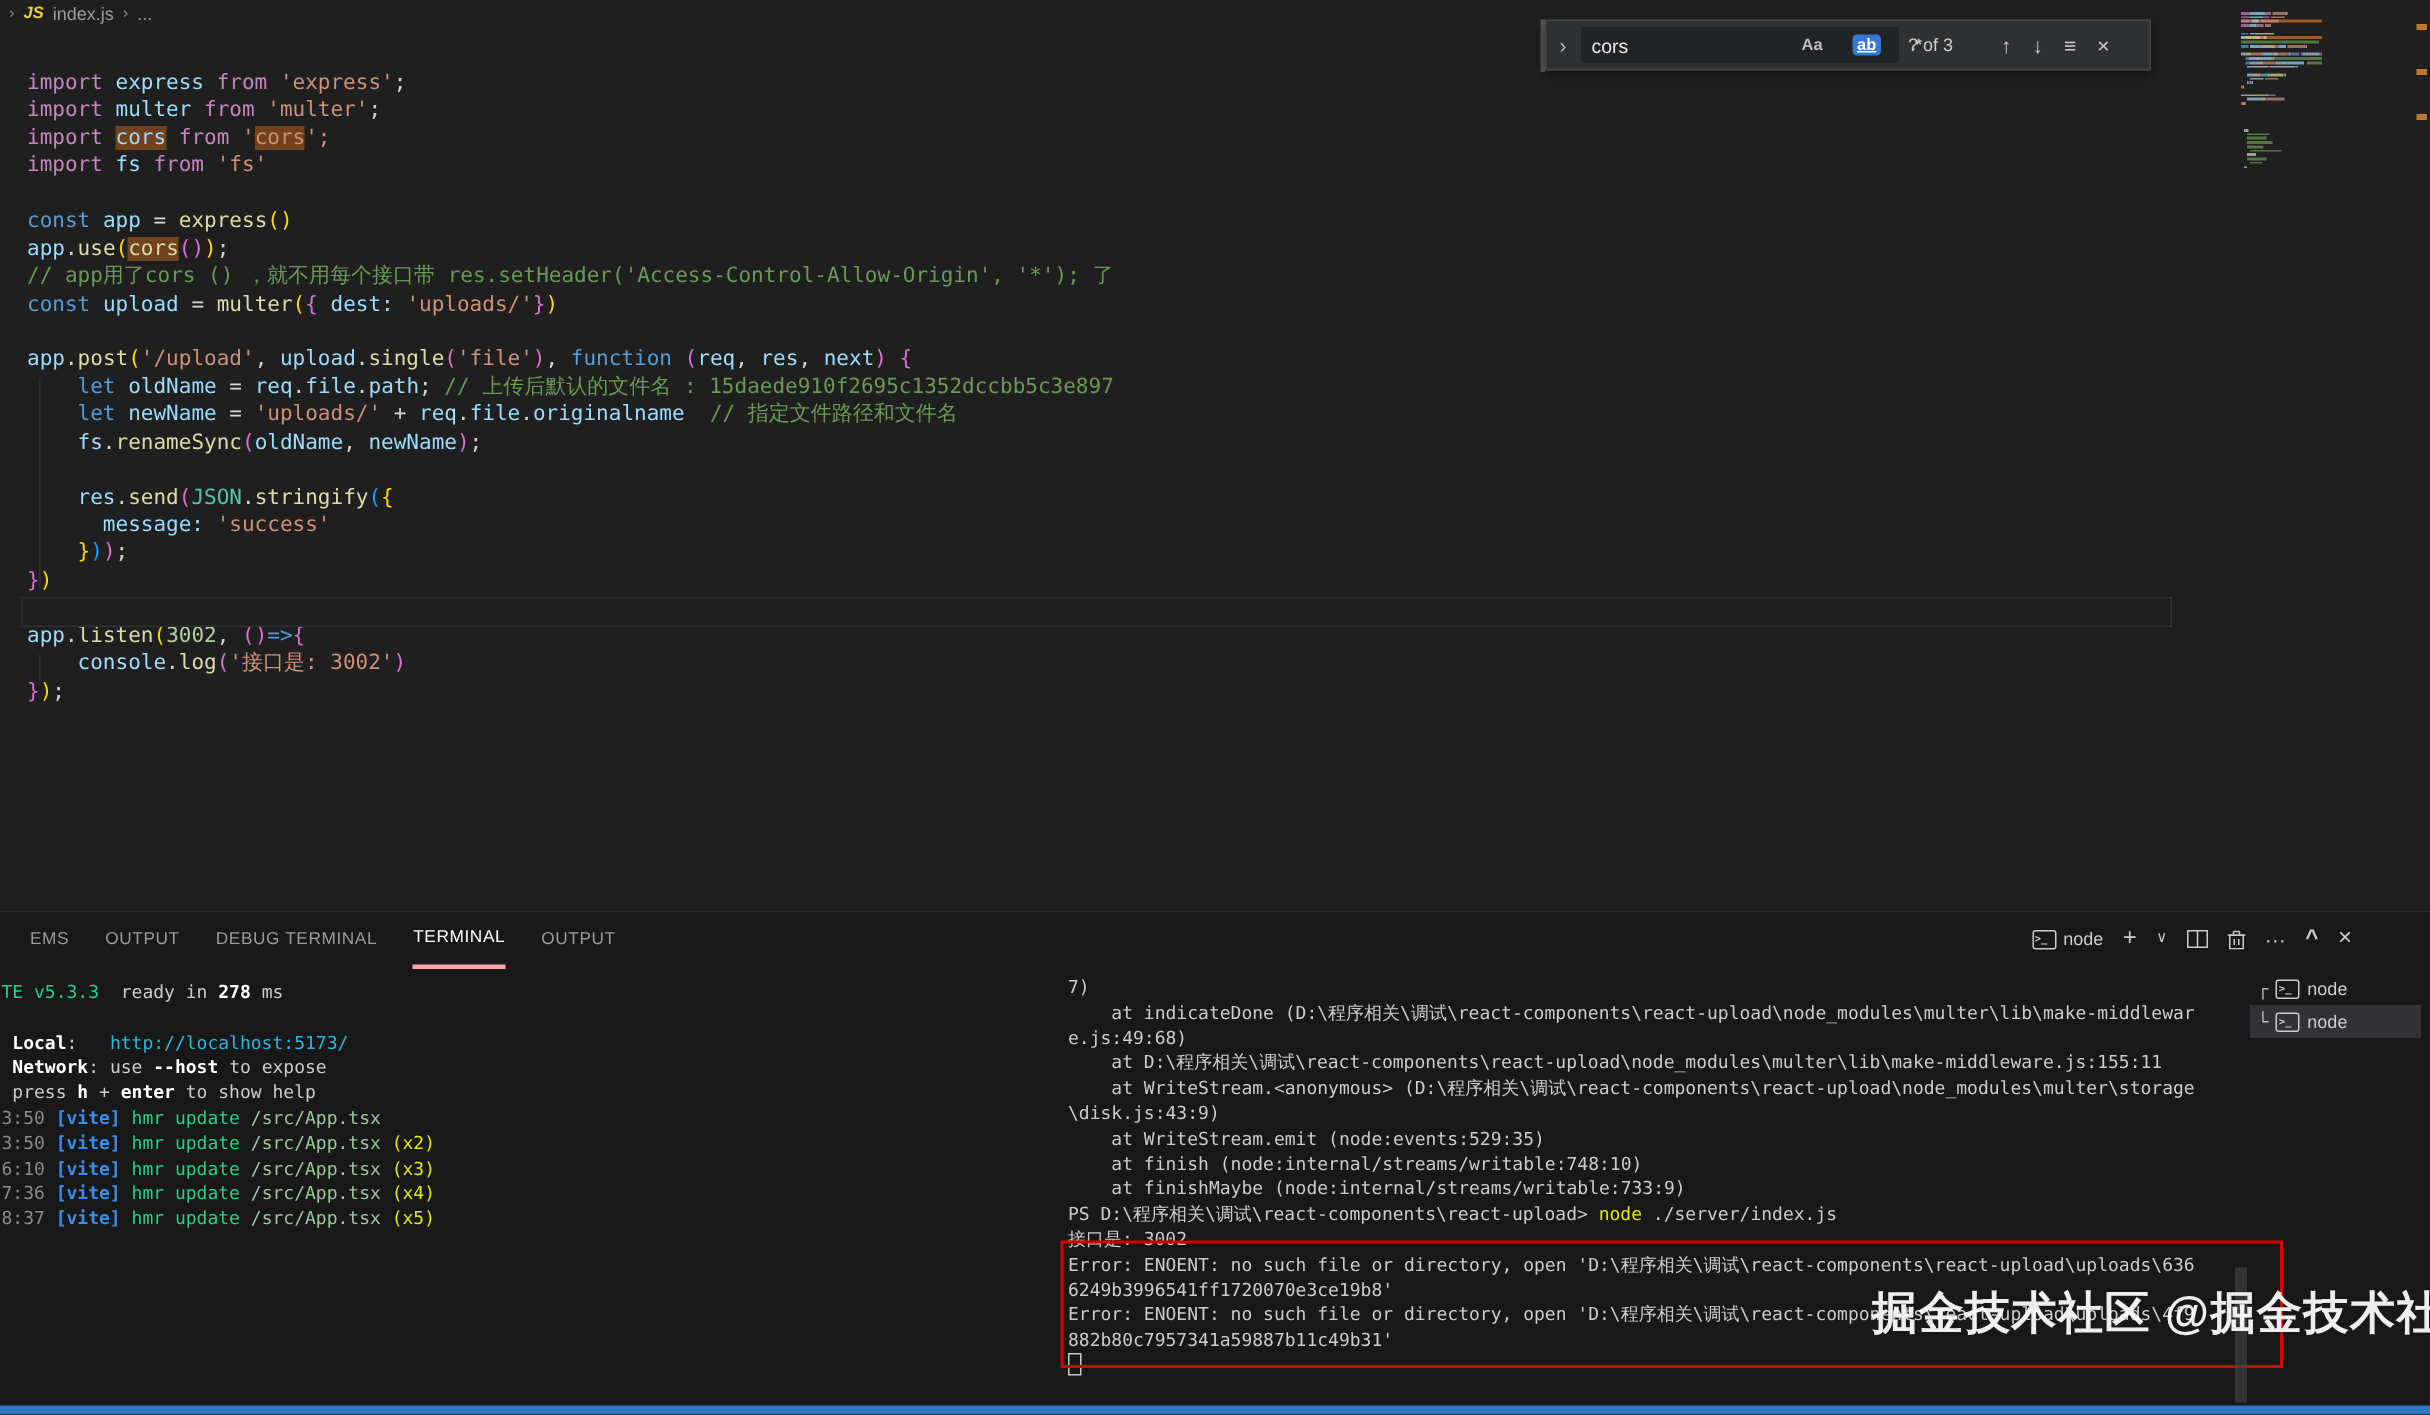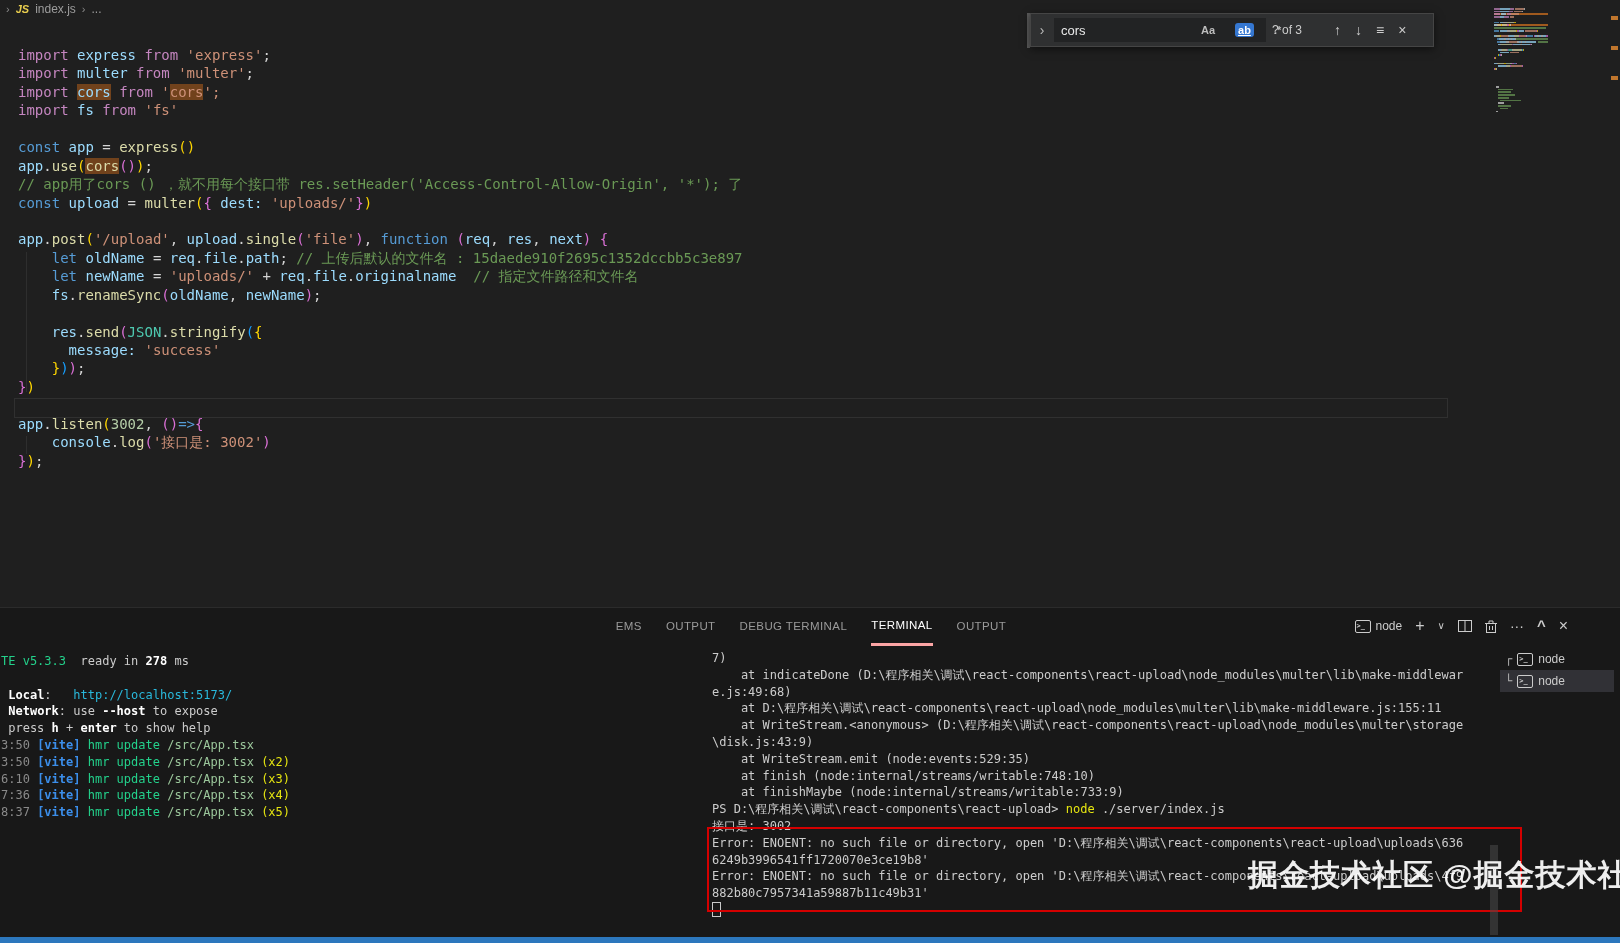--- a/index.html
+++ b/index.html
@@ -40,21 +40,21 @@
     padding:0 5px;box-sizing:border-box;}
   #find-input{background:transparent;border:none;outline:none;color:#e8e8e8;width:118px;
     font:13px "Liberation Sans",sans-serif;}
   .find-opt{color:#bdbdbd;font-size:11px;padding:1px 3px;border-radius:3px;margin-left:17px;font-weight:bold;}
   .find-opt.active{background:var(--c-find_active_option);color:#ffffff;text-decoration:underline;}
   #find-results{width:52px;font-size:12px;color:#cccccc;}
   .find-act{color:#cccccc;font-size:14px;padding:0 4px;}
   
   #panel{position:absolute;left:0;top:607px;width:1620px;height:330px;background:#181818;
     border-top:1px solid #2b2b2b;box-sizing:border-box;}
-  #panel-tabs{display:flex;gap:24px;align-items:center;height:36px;padding-left:2px;justify-content:center;}
+  #panel-tabs{display:flex;gap:24px;align-items:center;height:36px;padding-left:20px;}
   .ptab{color:var(--c-tab_inactive);font-size:11.5px;letter-spacing:.4px;height:36px;
     line-height:36px;cursor:pointer;}
   .ptab.active{color:var(--c-tab_active);border-bottom:3px solid #fca5a5;}
   #panel-actions{position:absolute;right:52px;top:0;height:36px;display:flex;
     align-items:center;gap:13px;color:#cccccc;}
   .term-glyph{display:inline-block;width:13px;height:11px;border:1px solid #cccccc;
     border-radius:2px;font:bold 7px/11px "DejaVu Sans Mono",monospace;text-align:left;
     padding-left:1px;color:#cccccc;}
   .term-glyph::before{content:">_";}
   #terminal-select{display:flex;align-items:center;gap:5px;font-size:12px;}

